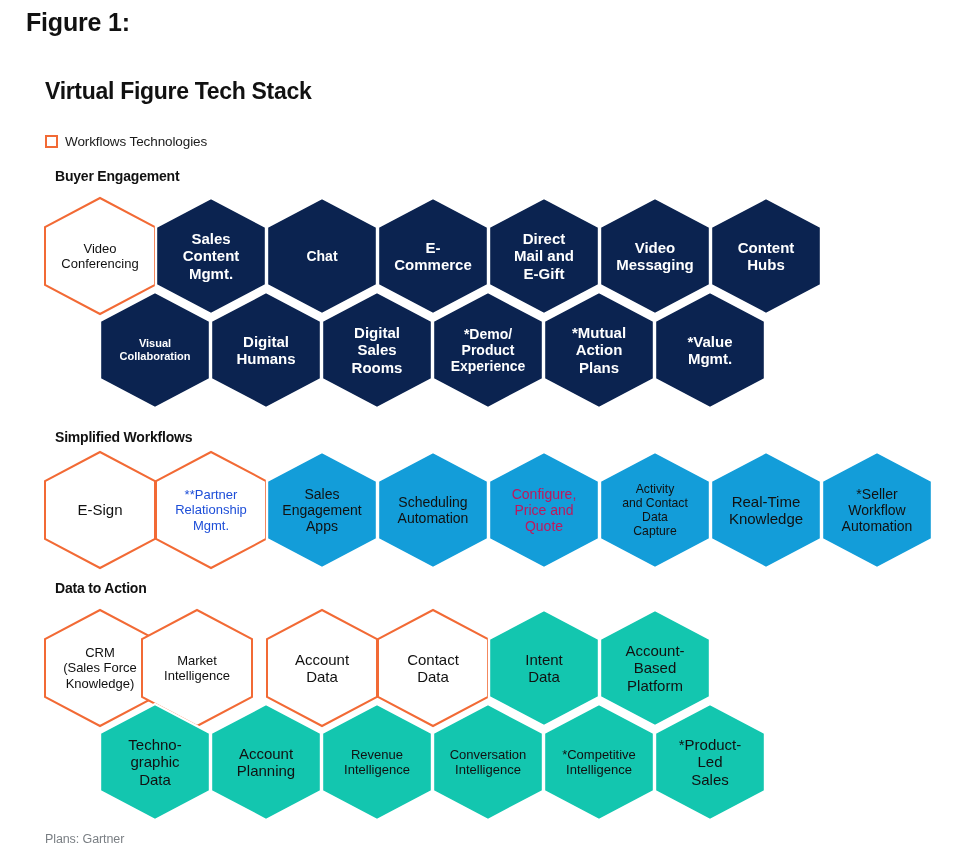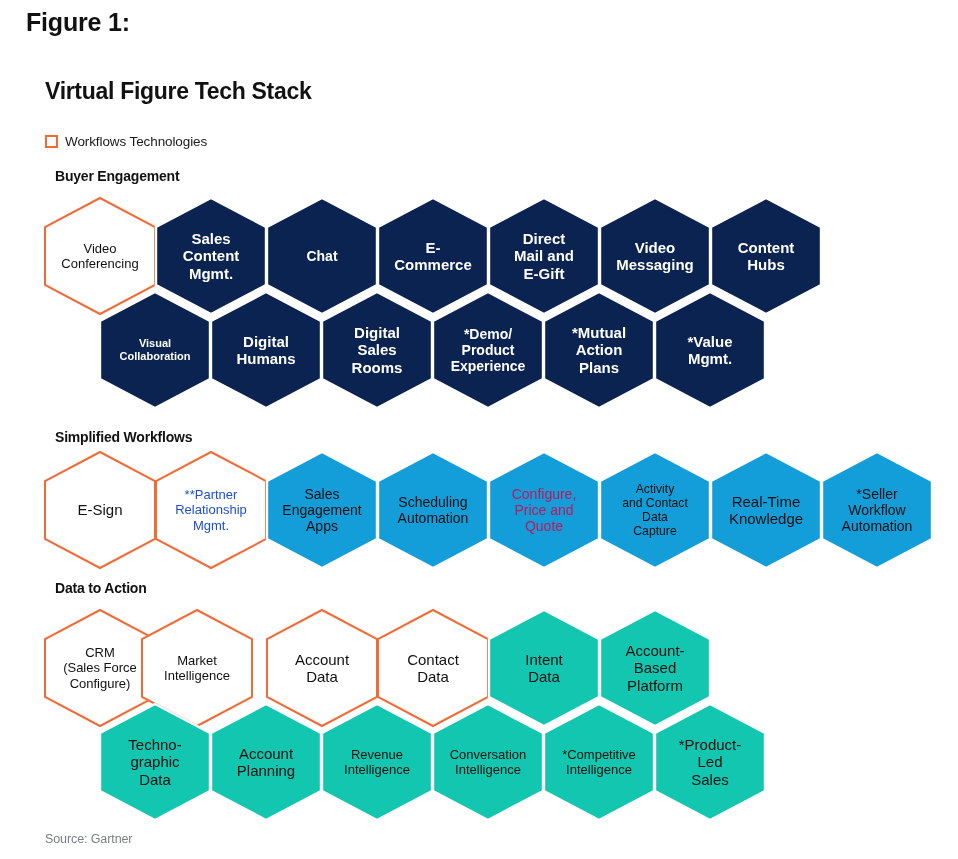--- a/index.html
+++ b/index.html
@@ -288,21 +288,21 @@
 Workflow
 Automation</div>
       </div>
       <div class="band-title" style="left: 55px; top: 580px;">Data to Action</div>
       <div class="hex" style="left: 45px; top: 610px; width: 110px; height: 116px;">
         <svg width="110" height="116" viewBox="0 0 110 116">
           <polygon points="55,0 110,29 110,87 55,116 0,87 0,29" fill="#FFFFFF" stroke="#F26A35" stroke-width="2" stroke-linejoin="miter"></polygon>
         </svg>
         <div class="hex-text" style="color: rgb(17, 17, 17); font-size: 13px; font-weight: 400;">CRM
 (Sales Force
-Configure)</div>
+Knowledge)</div>
       </div>
       <div class="hex" style="left: 142px; top: 610px; width: 110px; height: 116px;">
         <svg width="110" height="116" viewBox="0 0 110 116">
           <polygon points="55,0 110,29 110,87 55,116 0,87 0,29" fill="#FFFFFF" stroke="#F26A35" stroke-width="2" stroke-linejoin="miter"></polygon>
         </svg>
         <div class="hex-text" style="color: rgb(17, 17, 17); font-size: 13px; font-weight: 400;">Market
 Intelligence</div>
       </div>
       <div class="hex" style="left: 267px; top: 610px; width: 110px; height: 116px;">
         <svg width="110" height="116" viewBox="0 0 110 116">
@@ -372,15 +372,15 @@
       <div class="hex" style="left: 655px; top: 704px; width: 110px; height: 116px;">
         <svg width="110" height="116" viewBox="0 0 110 116">
           <polygon points="55,0 110,29 110,87 55,116 0,87 0,29" fill="#13C6AF" stroke="#FFFFFF" stroke-width="2.4" stroke-linejoin="miter"></polygon>
         </svg>
         <div class="hex-text" style="color: rgb(17, 17, 17); font-size: 15px; font-weight: 400;">*Product-
 Led
 Sales</div>
       </div>
     </div>
 
-  <div class="source">Source: Gartner</div>
+  <div class="source">Plans: Gartner</div>
 
 </div>
 
 </body></html>

